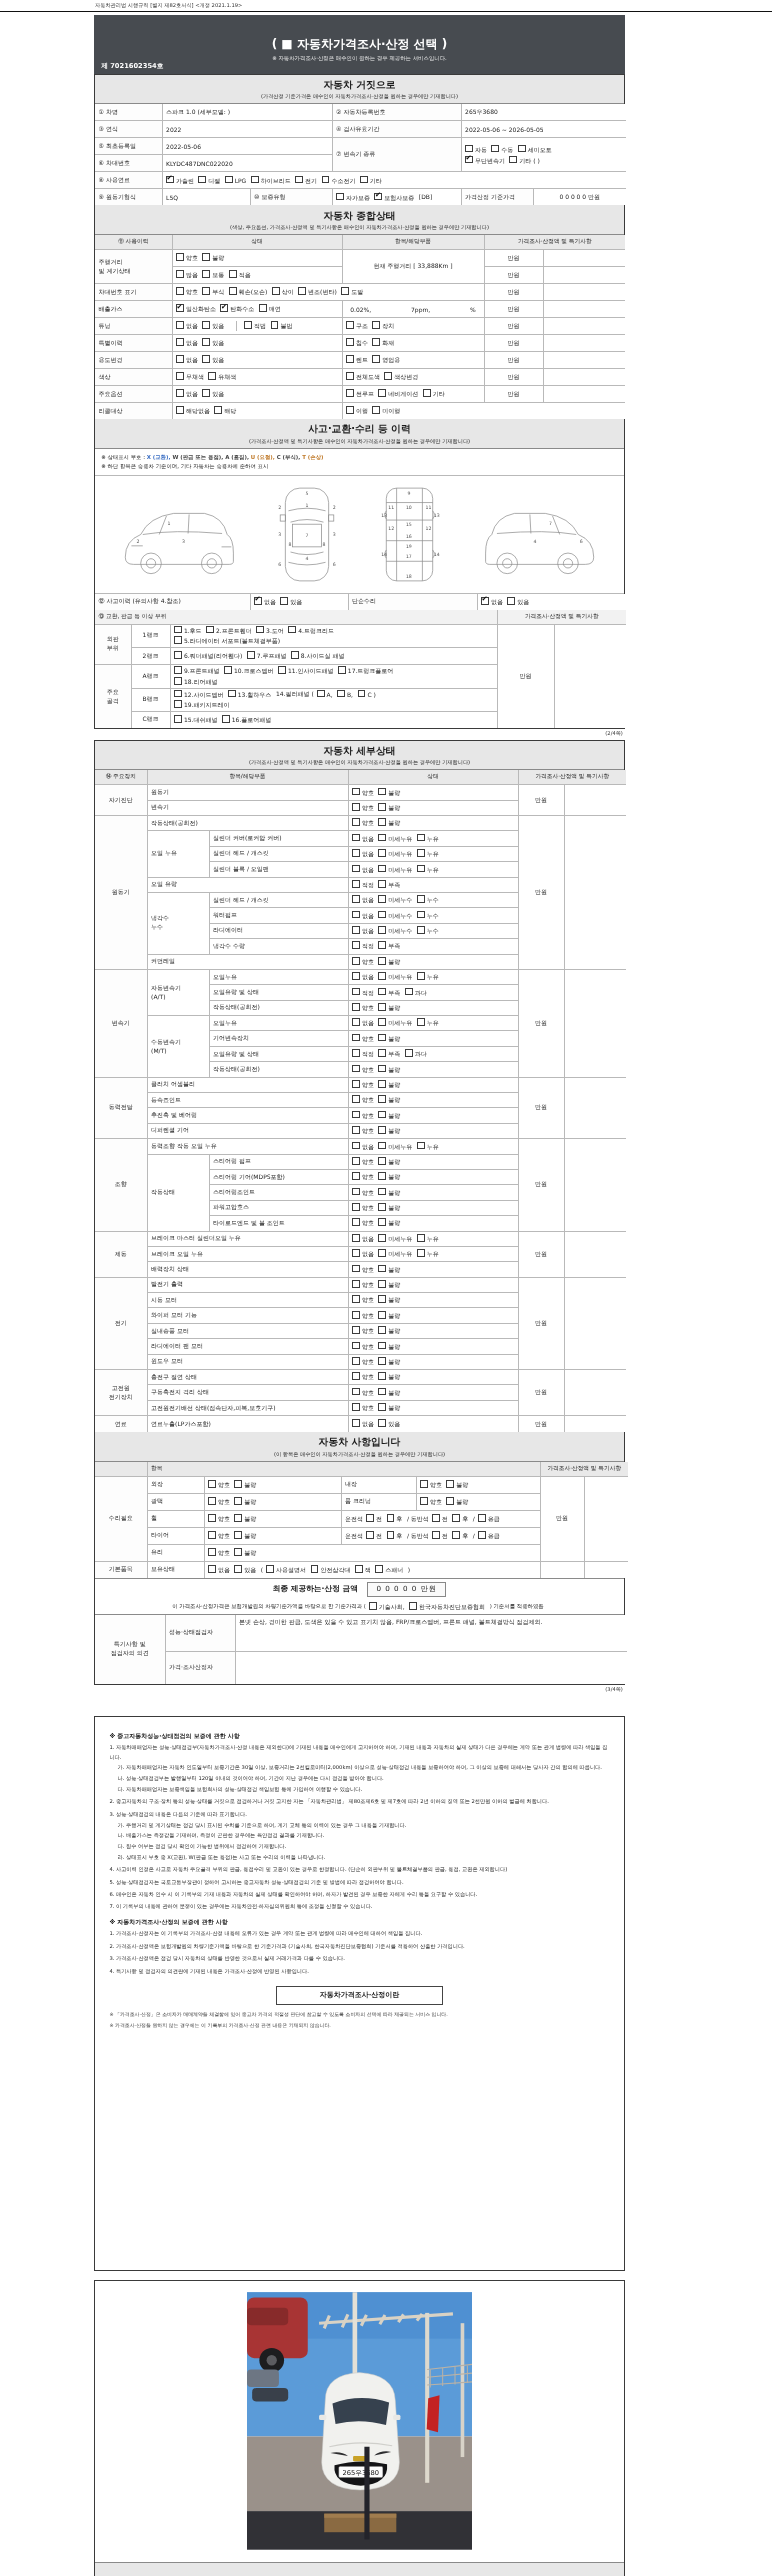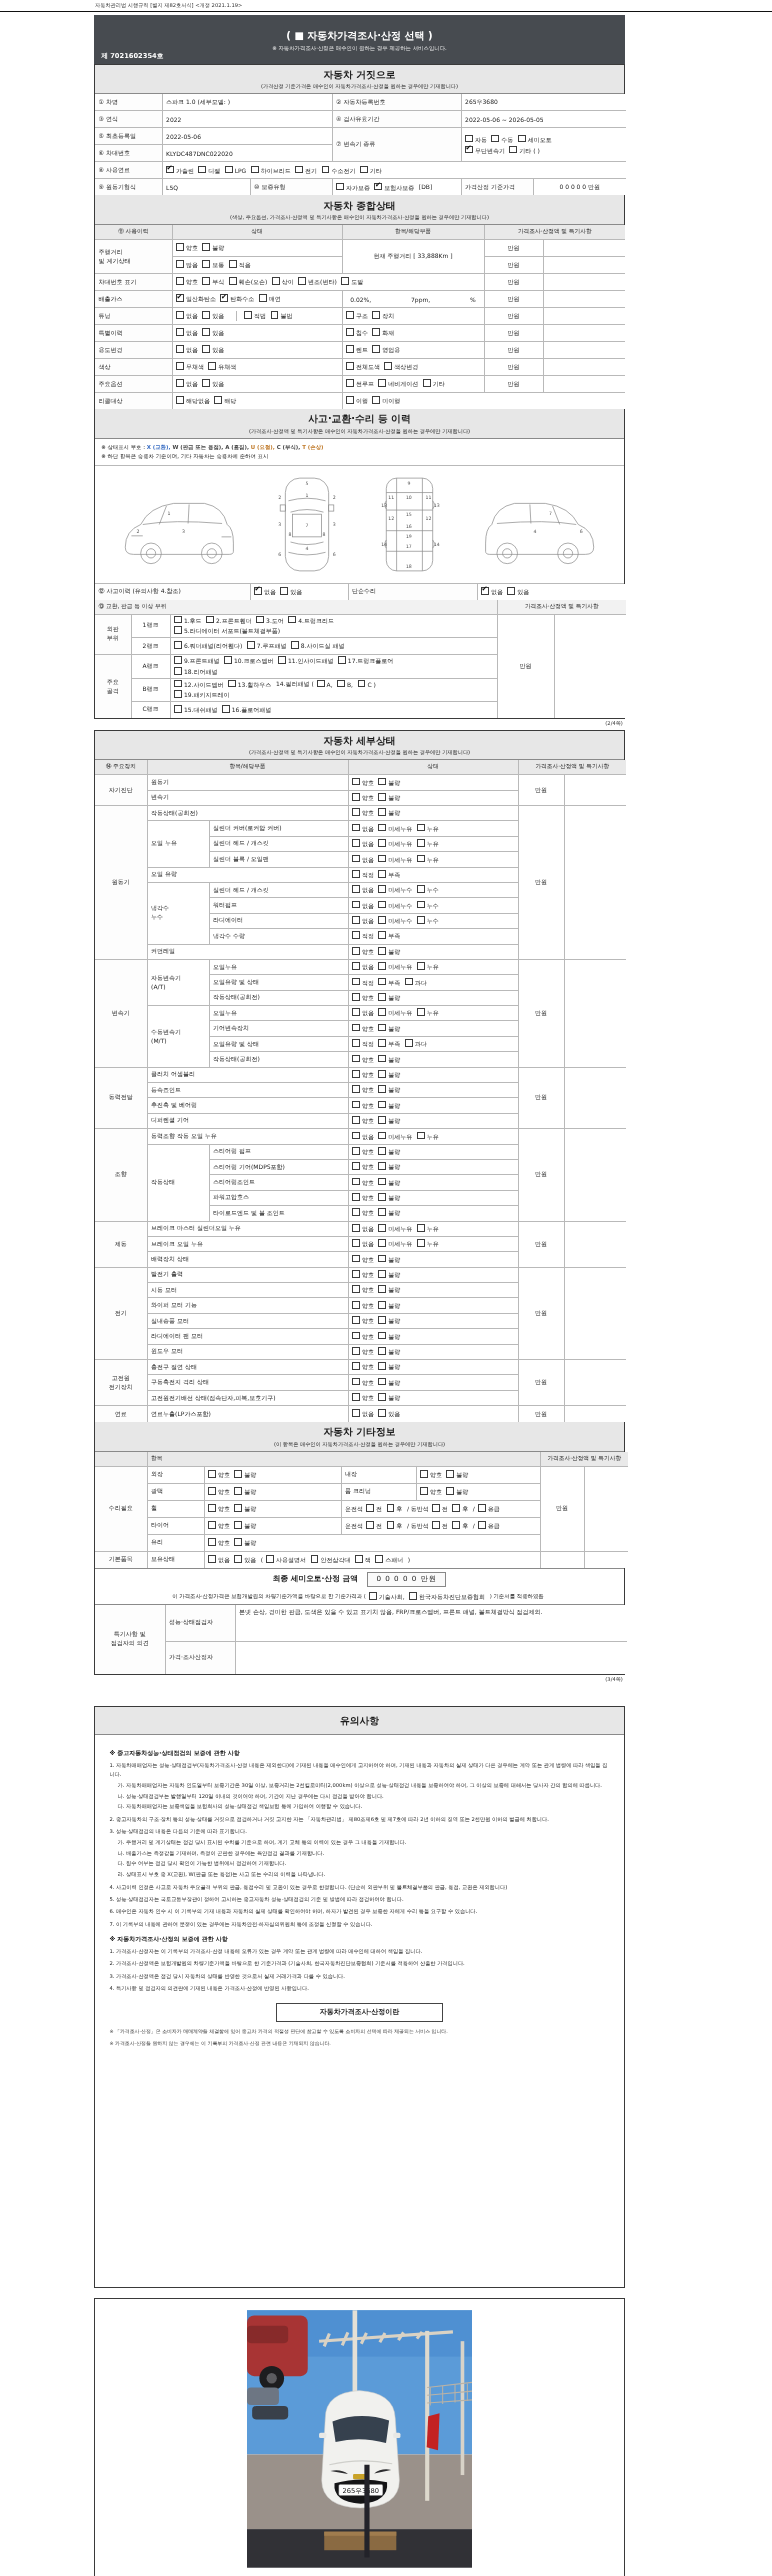--- a/index.html
+++ b/index.html
@@ -3,21 +3,21 @@
 <meta charset="utf-8">
 <style>
   body{margin:0;background:#fff}
   .page{position:relative;width:773px;height:2576px;background:#fff;overflow:hidden;
         font-family:"DejaVu Sans","Liberation Sans",sans-serif;color:#1c1c1c}
   .topline{height:1.5px;background:#111;width:773px}
   .content{width:531px;margin-left:94px}
   .formref{font-size:5.2px;color:#333;padding:2.1px 0 1.5px 1px}
   .band{position:relative;background:#474b50;color:#fff;text-align:center;padding:6.7px 0 11.3px;margin-top:3.1px}
   .band-title{font-size:14px;font-weight:bold;letter-spacing:0.5px}
-  .band-sub{font-size:10px;margin-top:7px;font-weight:bold}
+  .band-sub{font-size:12px;margin-top:14px;font-weight:bold}
   .band-note{font-size:5.4px;margin-top:2.6px;color:#e9e9e9}
   .band-doc{position:absolute;left:7.2px;bottom:2.6px;font-size:6.7px;font-weight:bold}
   .box{border:1px solid #3a3a3a;background:#fff;margin-top:0}
   .secband{background:#e7e7e7;border-bottom:0.5px solid #8a8a8a;text-align:center;padding:4.1px 0 3.1px}
   .sec-title{font-size:9.8px;font-weight:bold}
   .sec-note{font-size:5.2px;margin-top:1.5px;color:#222}
   table{border-collapse:collapse;width:100%;table-layout:fixed;border-style:hidden}
   td{border:0.5px solid #b9b9b9;font-size:6px;padding:1px 3.6px;height:14px;vertical-align:middle;background:#fff;overflow:hidden}
   .hd td{background:#e9e9e9;text-align:center;height:12px;font-size:5.7px}
   .lab{background:#fdfdfd}
@@ -600,21 +600,21 @@
               <td class="lab c prelined" rowspan="1">연료</td>
               <td colspan="2" style="height: 12.4px;">연료누출(LP가스포함)</td>
               <td style="height: 12.4px;"><span class="opt"><span class="cb"></span><span class="olb">없음</span></span><span class="opt"><span class="cb"></span><span class="olb">있음</span></span></td>
               <td class="c" rowspan="1">만원</td>
               <td rowspan="1"></td>
             </tr>
           </tbody>
       </table>
 
       <div class="secband">
-        <div class="sec-title">자동차 기타정보</div>
+        <div class="sec-title">자동차 사항입니다</div>
         <div class="sec-note">(이 항목은 매수인이 자동차가격조사·산정을 원하는 경우에만 기재합니다)</div>
       </div>
       <table>
         <colgroup>
             <col style="width:52px">
             <col style="width:57px">
             <col style="width:137px">
             <col style="width:75px">
             <col style="width:124px">
             <col style="width:44px">
@@ -659,21 +659,21 @@
           <td class="lab c">기본품목</td>
           <td>보유상태</td>
           <td colspan="3"><span class="opt"><span class="cb"></span><span class="olb">없음</span></span><span class="opt"><span class="cb"></span><span class="olb">있음</span></span><span class="lit">(</span><span class="opt"><span class="cb"></span><span class="olb">사용설명서</span></span><span class="opt"><span class="cb"></span><span class="olb">안전삼각대</span></span><span class="opt"><span class="cb"></span><span class="olb">잭</span></span><span class="opt"><span class="cb"></span><span class="olb">스패너</span></span><span class="lit">)</span></td>
           <td></td>
           <td></td>
         </tr>
       </tbody>
         </table>
 
       <div class="finalrow">
-        <span class="flab">최종 세미오토·산정 금액</span>
+        <span class="flab">최종 제공하는·산정 금액</span>
         <span class="famt">0  0  0  0  0 만원</span>
       </div>
       <div class="finalnote">
           <span class="lit">이 가격조사·산정가격은 보험개발원의 차량기준가액을 바탕으로 한 기준가격과 (</span>
           <span class="opt"><span class="cb"></span><span class="olb">기술사회,</span></span>
           <span class="opt"><span class="cb"></span><span class="olb">한국자동차진단보증협회</span></span>
           <span class="lit">) 기준서를 적용하였음</span>
         </div>
 
       <table>
@@ -692,23 +692,20 @@
         <tr>
           <td class="lab prelined">가격·조사산정자</td>
           <td style="height:30px"></td>
         </tr>
       </tbody>
         </table>
     </div>
     <div class="pagemark">(3/4쪽)</div>
 
     <div class="box" style="margin-top:23px">
-      <div class="secband" style="padding:7.2px 0 6.2px">
-        <div class="sec-title">유의사항</div>
-      </div>
       <div class="notes-body" id="notes-body">
           <div class="h1">※ 중고자동차성능·상태점검의 보증에 관한 사항</div>
           <div class="p">1. 자동차매매업자는 성능·상태점검부(자동차가격조사·산정 내용은 제외한다)에 기재된 내용을 매수인에게 고지하여야 하며, 기재된 내용과 자동차의 실제 상태가 다른 경우에는 계약 또는 관계 법령에 따라 책임을 집니다.</div>
           <div class="ind">가. 자동차매매업자는 자동차 인도일부터 보증기간은 30일 이상, 보증거리는 2천킬로미터(2,000km) 이상으로 성능·상태점검 내용을 보증하여야 하며, 그 이상의 보증에 대해서는 당사자 간의 합의에 따릅니다.</div>
           <div class="ind">나. 성능·상태점검부는 발행일부터 120일 이내의 것이어야 하며, 기간이 지난 경우에는 다시 점검을 받아야 합니다.</div>
           <div class="ind">다. 자동차매매업자는 보증책임을 보험회사의 성능·상태점검 책임보험 등에 가입하여 이행할 수 있습니다.</div>
           <div class="p">2. 중고자동차의 구조·장치 등의 성능·상태를 거짓으로 점검하거나 거짓 고지한 자는 「자동차관리법」 제80조제6호 및 제7호에 따라 2년 이하의 징역 또는 2천만원 이하의 벌금에 처합니다.</div>
           <div class="p">3. 성능·상태점검의 내용은 다음의 기준에 따라 표기합니다.</div>
           <div class="ind">가. 주행거리 및 계기상태는 점검 당시 표시된 수치를 기준으로 하며, 계기 교체 등의 이력이 있는 경우 그 내용을 기재합니다.</div>
           <div class="ind">나. 배출가스는 측정값을 기재하며, 측정이 곤란한 경우에는 육안점검 결과를 기재합니다.</div>

